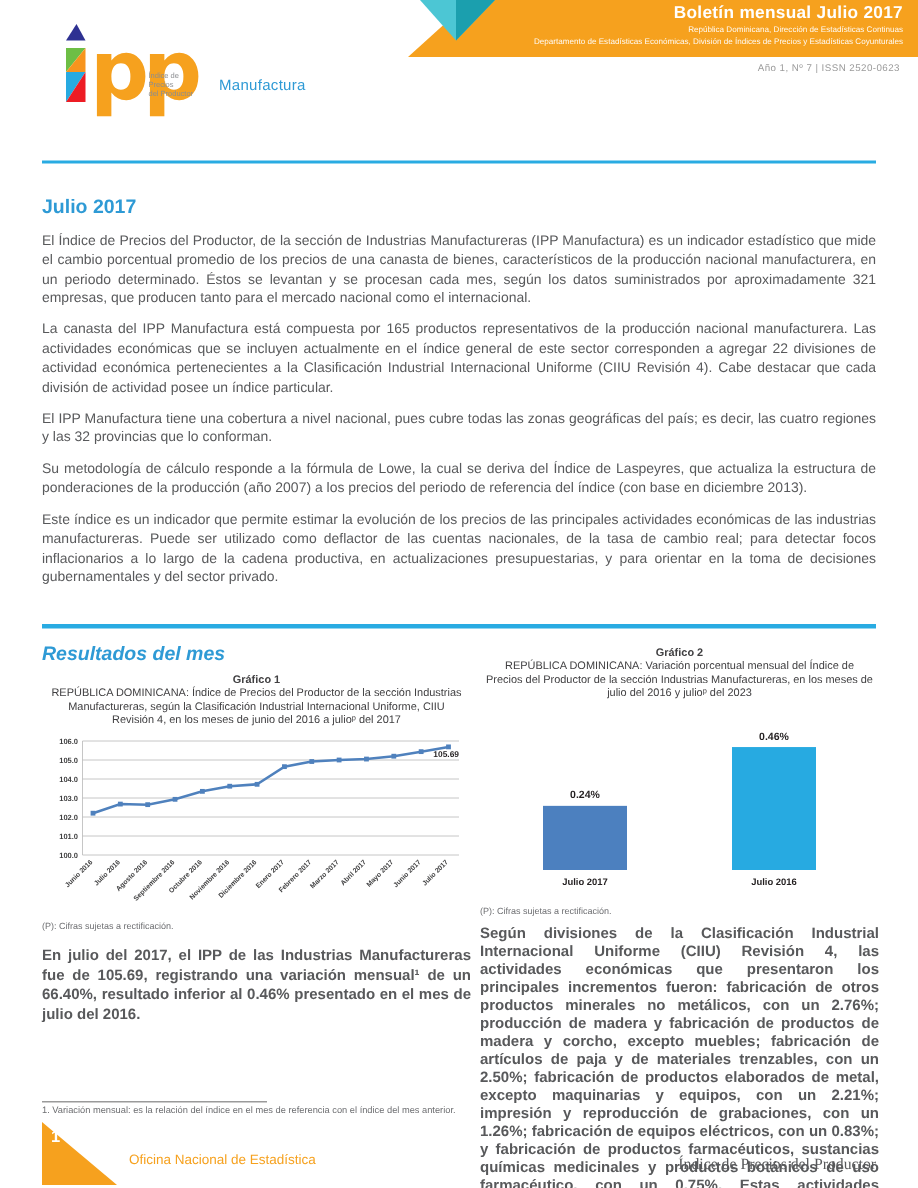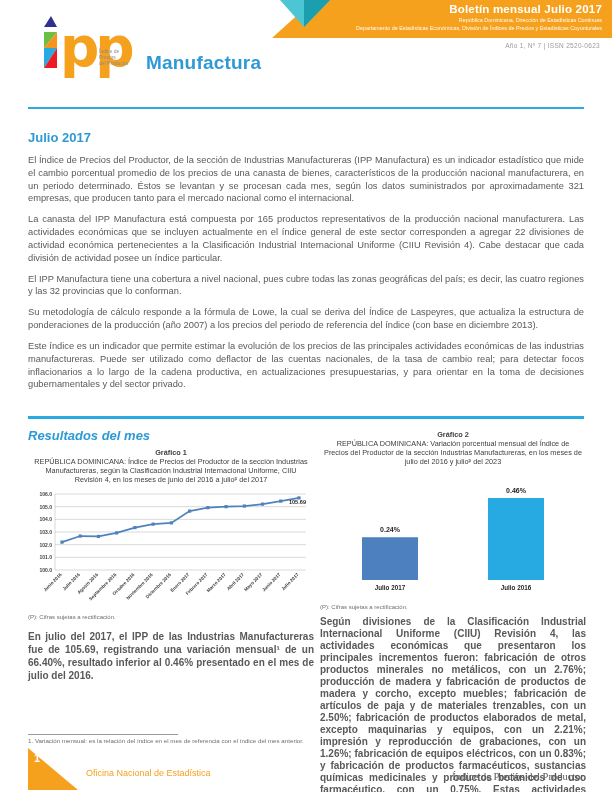--- a/index.html
+++ b/index.html
@@ -12,21 +12,21 @@
   .banner-text{position:absolute;top:3px;right:10px;text-align:right;color:#ffffff;}
   .banner-title{font-size:11.5px;font-weight:bold;letter-spacing:.2px;text-align:right;}
   .banner-sub{font-size:5.4px;line-height:1.45;color:rgba(255,255,255,.95);margin-top:2px;}
   .issn{position:absolute;top:42px;right:12px;font-size:6.5px;color:#9b9b9b;letter-spacing:.3px;}
 
   .logo{position:absolute;left:41px;top:8px;height:62px;display:flex;align-items:flex-end;}
   .logo-i{display:block;margin-right:1px;}
   .logo-pp{font-size:55px;font-weight:bold;color:#f6a11e;line-height:.82;letter-spacing:-4px;
            font-family:"DejaVu Sans", sans-serif;}
   .logo-tagline{position:absolute;left:99px;top:48px;font-size:5px;line-height:1.2;color:#8b8d90;}
-  .subtitle{position:absolute;left:146px;top:52px;font-size:19px;font-weight:bold;color:#2e9ad5;letter-spacing:.2px;}
+  .subtitle{position:absolute;left:146px;top:52px;font-size:10px;font-weight:normal;color:#2e9ad5;letter-spacing:.2px;}
   .header-rule{position:absolute;left:28px;top:107px;width:556px;height:2px;background:#29abe2;}
 
   
   .intro{position:absolute;left:28px;top:130px;width:556px;}
   .h-blue{font-size:13px;font-weight:bold;color:#2e9ad5;margin:0 0 9px 0;}
   .para{font-size:9.3px;line-height:1.38;text-align:justify;margin:0 0 8px 0;color:#58595b;}
 
   .divider{position:absolute;left:28px;top:416px;width:556px;height:3px;background:#29abe2;}
 
   

